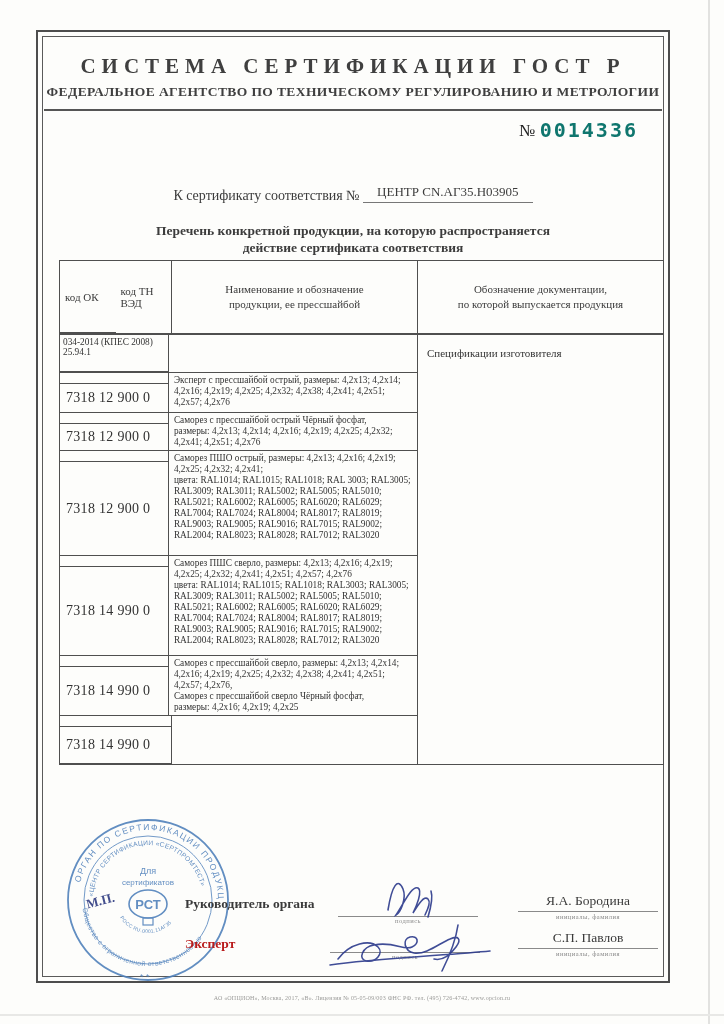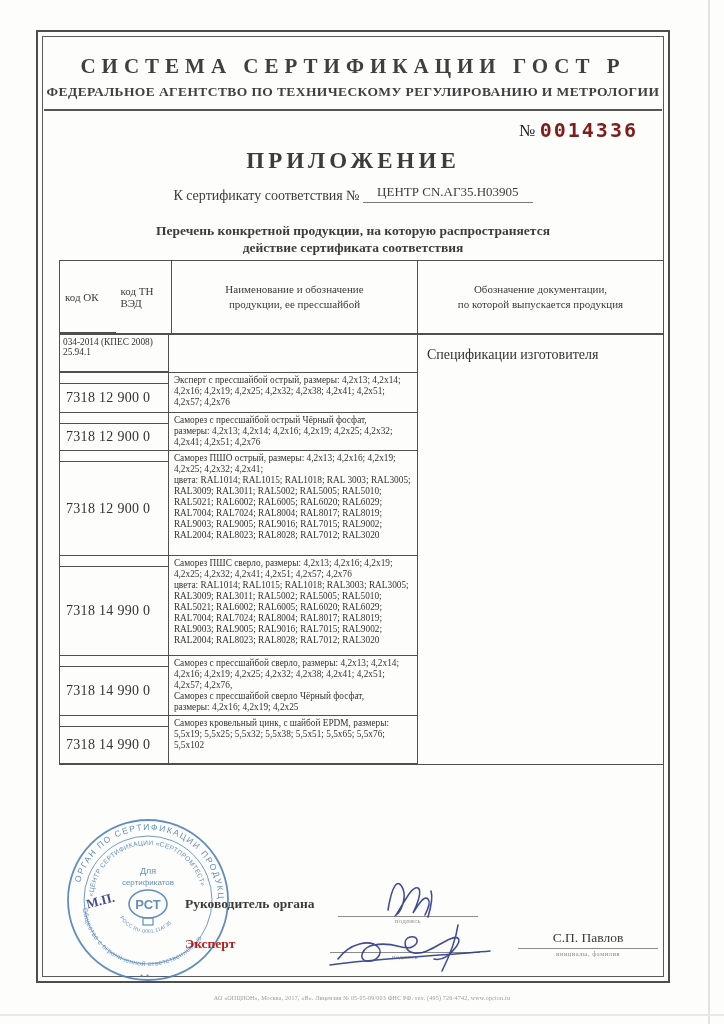--- a/index.html
+++ b/index.html
@@ -10,21 +10,21 @@
 
   .frame-outer{position:absolute;left:36px;top:30px;width:630px;height:949px;border:2px solid #4d4d4d;background:#fdfdfb;}
   .frame-inner{position:absolute;left:4px;top:4px;right:4px;bottom:4px;border:1px solid #5a5a5a;}
 
   
   .sys-title{position:absolute;left:0;top:22px;width:100%;text-align:center;font-size:21px;font-weight:bold;letter-spacing:6px;color:#3f3f3f;}
   .agency{position:absolute;left:0;top:52px;width:100%;text-align:center;font-size:13.5px;font-weight:bold;letter-spacing:0.4px;color:#3f3f3f;}
   .head-rule{position:absolute;left:6px;right:6px;top:77px;height:0;border-top:2px solid #555;}
 
   .blank-no{position:absolute;right:30px;top:86px;font-size:17px;color:#222;}
-  .blank-no .digits{font-family:"DejaVu Sans Mono","Liberation Mono",monospace;font-size:20px;letter-spacing:2px;color:#7f1d1d;font-weight:bold;vertical-align:-1px;margin-top:11px;}
+  .blank-no .digits{font-family:"DejaVu Sans Mono","Liberation Mono",monospace;font-size:20px;letter-spacing:2px;color:#0f766e;font-weight:bold;vertical-align:-1px;margin-top:11px;}
 
   .doc-title{position:absolute;left:0;top:116px;width:100%;text-align:center;font-size:23px;font-weight:bold;letter-spacing:4px;color:#3c3c3c;}
   .cert-line{position:absolute;left:0;top:156px;width:100%;text-align:center;font-size:14px;color:#3c3c3c;}
   .cert-line .cert-val{display:inline-block;border-bottom:1px solid #777;padding:0 14px 2px 14px;font-size:13px;vertical-align:-2px;transform:translateY(-6px);}
   .subtitle{position:absolute;left:0;top:190px;width:100%;text-align:center;font-size:13.5px;font-weight:bold;color:#3c3c3c;white-space:pre-line;line-height:17px;}
 
   
   .ptable{position:absolute;left:21px;top:228px;width:603px;border:1.4px solid #4f4f4f;background:transparent;}
   .thead{display:flex;height:72px;border-bottom:2px solid #4f4f4f;}
   .th1{width:111px;border-right:1px solid #4f4f4f;display:flex;}
@@ -35,21 +35,21 @@
 
   .tbody{position:relative;}
   .trow{display:flex;width:357px;}
   .trow .td1{width:111px;border-right:1px solid #4f4f4f;border-bottom:1px solid #4f4f4f;display:flex;flex-direction:column;}
   .trow .td2{width:245px;border-bottom:1px solid #4f4f4f;padding:2px 5px;font-size:9.3px;line-height:11px;white-space:pre-line;color:#333;}
   .trow:last-child .td1,.trow:last-child .td2{border-bottom:none;}
   .td1 .sub-top{height:10px;border-bottom:1px solid #4f4f4f;}
   .td1 .code{flex:1;display:flex;align-items:center;padding-left:6px;font-size:14px;color:#333;letter-spacing:0.3px;}
   .td1 .ok-text{height:22px;padding:2px 3px 12px 3px;font-size:9.3px;line-height:10px;border-bottom:1px solid #4f4f4f;white-space:pre-line;color:#333;}
   .td1 .ok-rest{flex:1;}
-  .tcol3{position:absolute;left:357px;top:0;right:0;bottom:0;border-left:1px solid #4f4f4f;padding:12px 8px 0 9px;font-size:14px;color:#333;}
+  .tcol3{position:absolute;left:357px;top:0;right:0;bottom:0;border-left:1px solid #4f4f4f;padding:12px 8px 0 9px;font-size:11px;color:#333;}
 
   
   .role-1{position:absolute;left:185px;top:896px;font-size:13.5px;font-weight:bold;color:#3a3a3a;}
   .role-2{position:absolute;left:185px;top:936px;font-size:13.5px;font-weight:bold;color:#b91c1c;}
   .sigline{position:absolute;border-top:1px solid #8a8a8a;text-align:center;}
   .sigline .cap{font-size:6.5px;color:#8a8a8a;letter-spacing:0.5px;}
   .sig1{left:338px;top:916px;width:140px;}
   .sig2{left:330px;top:952px;width:150px;}
   .nameblock{position:absolute;text-align:center;}
   .nameblock .nm{font-size:13.5px;color:#3a3a3a;padding-bottom:2px;}
@@ -75,21 +75,20 @@
 
     <div class="sys-title">СИСТЕМА СЕРТИФИКАЦИИ ГОСТ Р</div>
     <div class="agency">ФЕДЕРАЛЬНОЕ АГЕНТСТВО ПО ТЕХНИЧЕСКОМУ РЕГУЛИРОВАНИЮ И МЕТРОЛОГИИ</div>
     <div class="head-rule"></div>
 
     <div class="blank-no">
       <span>№</span>
       <span class="digits">0014336</span>
     </div>
 
-    <div class="doc-title">ПРИЛОЖЕНИЕ</div>
 
     <div class="cert-line">
       <span>К сертификату соответствия №</span>
       <span class="cert-val">ЦЕНТР CN.АГ35.Н03905</span>
     </div>
 
     <div class="subtitle">Перечень конкретной продукции,  на которую распространяется
 действие сертификата соответствия</div>
 
     <div class="ptable">
@@ -150,21 +149,20 @@
             </div>
             <div class="td2">Саморез с прессшайбой сверло, размеры: 4,2х13; 4,2х14; 4,2х16; 4,2х19; 4,2х25; 4,2х32; 4,2х38; 4,2х41; 4,2х51; 4,2х57; 4,2х76,
 Саморез с прессшайбой сверло Чёрный фосфат,
 размеры: 4,2х16; 4,2х19; 4,2х25</div>
           </div>
           <div class="trow" style="min-height: 48px;">
             <div class="td1">
               <div class="sub-top"></div>
               <div class="code">7318 14 990 0</div>
             </div>
-            <div class="td2">Саморез кровельный цинк, с шайбой EPDM, размеры: 5,5х19; 5,5х25; 5,5х32; 5,5х38; 5,5х51; 5,5х65; 5,5х76; 5,5х102</div>
           </div>
           <div class="tcol3">Спецификации изготовителя</div>
       </div>
     </div>
   </div>
 
   <div class="stamp-wrap">
     <svg width="176" height="176" viewBox="0 0 176 176">
       <defs>
         <path id="arcTop" d="M 18,88 A 70,70 0 0 1 158,88"></path>
@@ -198,20 +196,24 @@
   <div class="role-1">Руководитель органа</div>
   <div class="role-2">Эксперт</div>
 
   <div class="sigline sig1">
     <div class="cap">подпись</div>
   </div>
   <div class="sigline sig2">
     <div class="cap">подпись</div>
   </div>
 
+  <div class="nameblock nb1">
+    <div class="nm">Я.А. Бородина</div>
+    <div class="ln">инициалы, фамилия</div>
+  </div>
   <div class="nameblock nb2">
     <div class="nm">С.П. Павлов</div>
     <div class="ln">инициалы, фамилия</div>
   </div>
 
   <svg class="sig-ink" viewBox="0 0 220 130">
     <g fill="none" stroke="#2c3a8c" stroke-width="1.6" stroke-linecap="round" opacity="0.9">
       <path d="M 88,55 C 92,30 98,22 103,34 C 107,44 100,58 96,60 C 104,48 112,30 118,33 C 123,36 116,52 113,58 C 118,50 124,40 128,44 C 131,47 127,56 125,60 M 131,36 C 133,42 131,52 128,62"></path>
       <path d="M 38,104 C 50,88 70,84 78,92 C 84,98 76,108 66,106 C 58,104 62,92 74,90 C 94,86 104,96 112,92 C 120,88 118,80 110,82 C 102,84 104,96 114,98 C 126,100 140,88 150,84 C 158,80 162,84 156,92 C 150,100 142,106 134,104 M 158,70 C 156,84 150,100 142,116"></path>
       <path d="M 30,110 C 70,104 150,100 190,96"></path>

